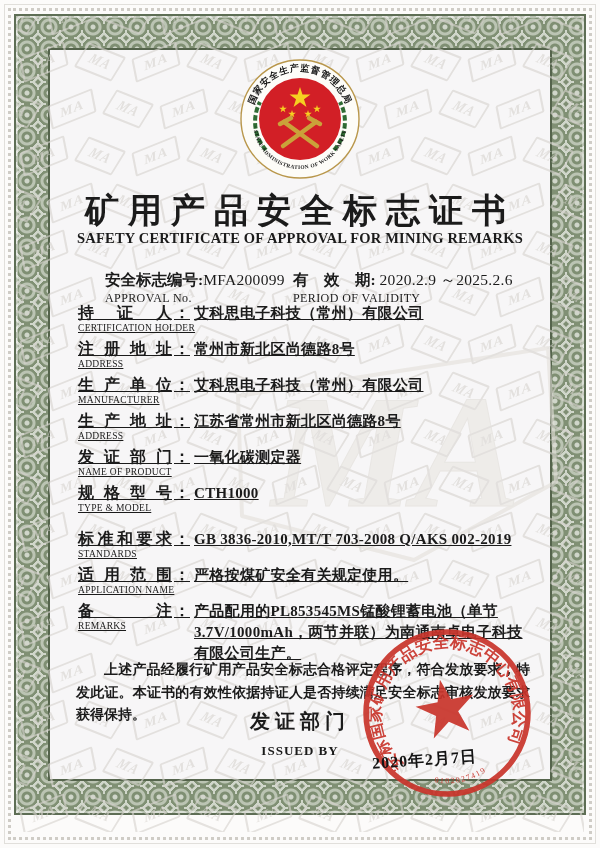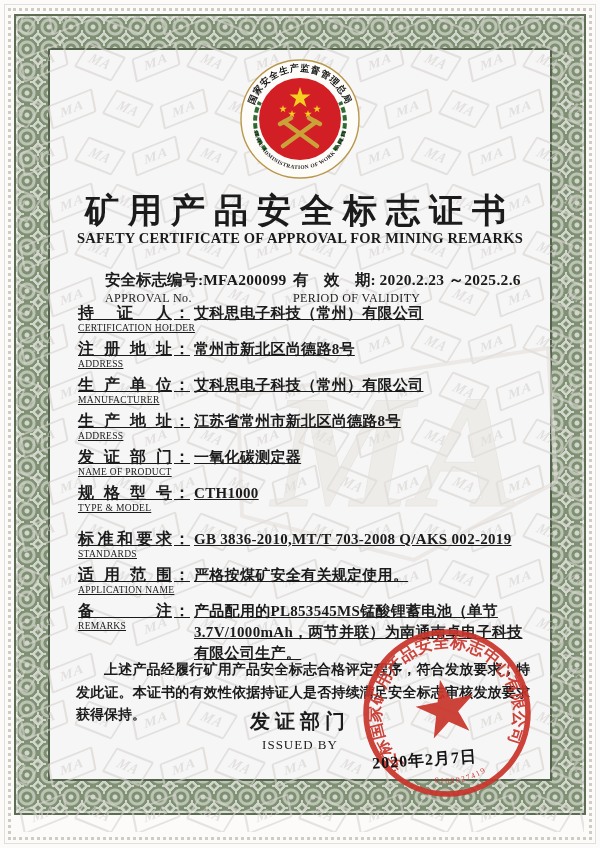--- a/index.html
+++ b/index.html
@@ -43,39 +43,39 @@
   .title{
     position:absolute;top:188px;left:0;width:100%;text-align:center;
     font-size:34px;font-weight:bold;letter-spacing:9px;white-space:nowrap;
   }
   .subtitle{
     position:absolute;top:230px;left:0;width:100%;text-align:center;
     font-size:14.5px;font-weight:bold;letter-spacing:.2px;
   }
   .pair{position:absolute;}
   .pair .zh{font-size:15.5px;font-weight:bold;white-space:nowrap;}
-  .pair .zh .val{font-weight:700;letter-spacing:.3px;}
+  .pair .zh .val{font-weight:400;letter-spacing:.3px;}
   .pair .en{font-size:12px;letter-spacing:.4px;margin-top:0;white-space:nowrap;}
   .fields{position:absolute;top:302px;left:78px;width:456px;}
   .field-row{display:flex;align-items:flex-start;margin-bottom:4px;text-decoration:underline;}
   .field-row.gap{margin-top:14px;}
   .lab-col{flex:none;width:116px;}
   .lab-line{display:flex;font-size:16px;font-weight:bold;line-height:21px;}
   .zh-label{width:94px;flex:none;text-align:justify;text-align-last:justify;}
   .colon{flex:none;padding-left:2px;}
   .en-line{font-size:9.5px;letter-spacing:.3px;line-height:11px;white-space:nowrap;}
   .val-col{flex:1;font-size:15px;font-weight:600;line-height:21px;letter-spacing:.3px;padding-top:1px;}
   .statement{
     position:absolute;top:659px;left:76px;width:454px;
     font-size:14px;font-weight:600;line-height:22.5px;
     text-indent:2em;text-align:justify;
   }
   .issued{position:absolute;top:708px;left:0;width:100%;text-align:center;}
   .issued .zh{font-size:20px;font-weight:bold;letter-spacing:5px;}
-  .issued .en{font-size:13px;font-weight:normal;letter-spacing:1px;margin-top:2px;}
+  .issued .en{font-size:13px;font-weight:bold;letter-spacing:1px;margin-top:8px;}
   .seal{position:absolute;left:358px;top:624px;transform:rotate(-12deg);opacity:.92;}
   .seal-date{
     position:absolute;left:372px;top:750px;font-size:16px;font-weight:bold;
     color:#141414;transform:rotate(-4deg);letter-spacing:1px;white-space:nowrap;
   }
   .footer{
     position:absolute;top:818px;right:32px;font-size:11.5px;font-weight:bold;
     letter-spacing:1.5px;color:#3b3b3b;white-space:nowrap;
   }
 </style>
@@ -704,21 +704,21 @@
     </svg>
 
     <div class="title">矿用产品安全标志证书</div>
     <div class="subtitle">SAFETY CERTIFICATE OF APPROVAL FOR MINING REMARKS</div>
 
     <div class="pair" style="left:105px;top:270px;">
       <div class="zh"><span>安全标志编号</span><span>:</span><span class="val">MFA200099</span></div>
       <div class="en">APPROVAL No.</div>
     </div>
     <div class="pair" style="left:293px;top:270px;">
-      <div class="zh"><span>有　效　期</span><span>:</span><span> </span><span class="val">2020.2.23 ～2025.2.6</span></div>
+      <div class="zh"><span>有　效　期</span><span>:</span><span> </span><span class="val">2020.2.9 ～2025.2.6</span></div>
       <div class="en">PERIOD OF VALIDITY</div>
     </div>
 
     <div class="fields" id="fields-list">
       <div class="field-row">
         <div class="lab-col">
           <div class="lab-line">
             <span class="zh-label">持证人</span>
             <span class="colon">：</span>
           </div>

